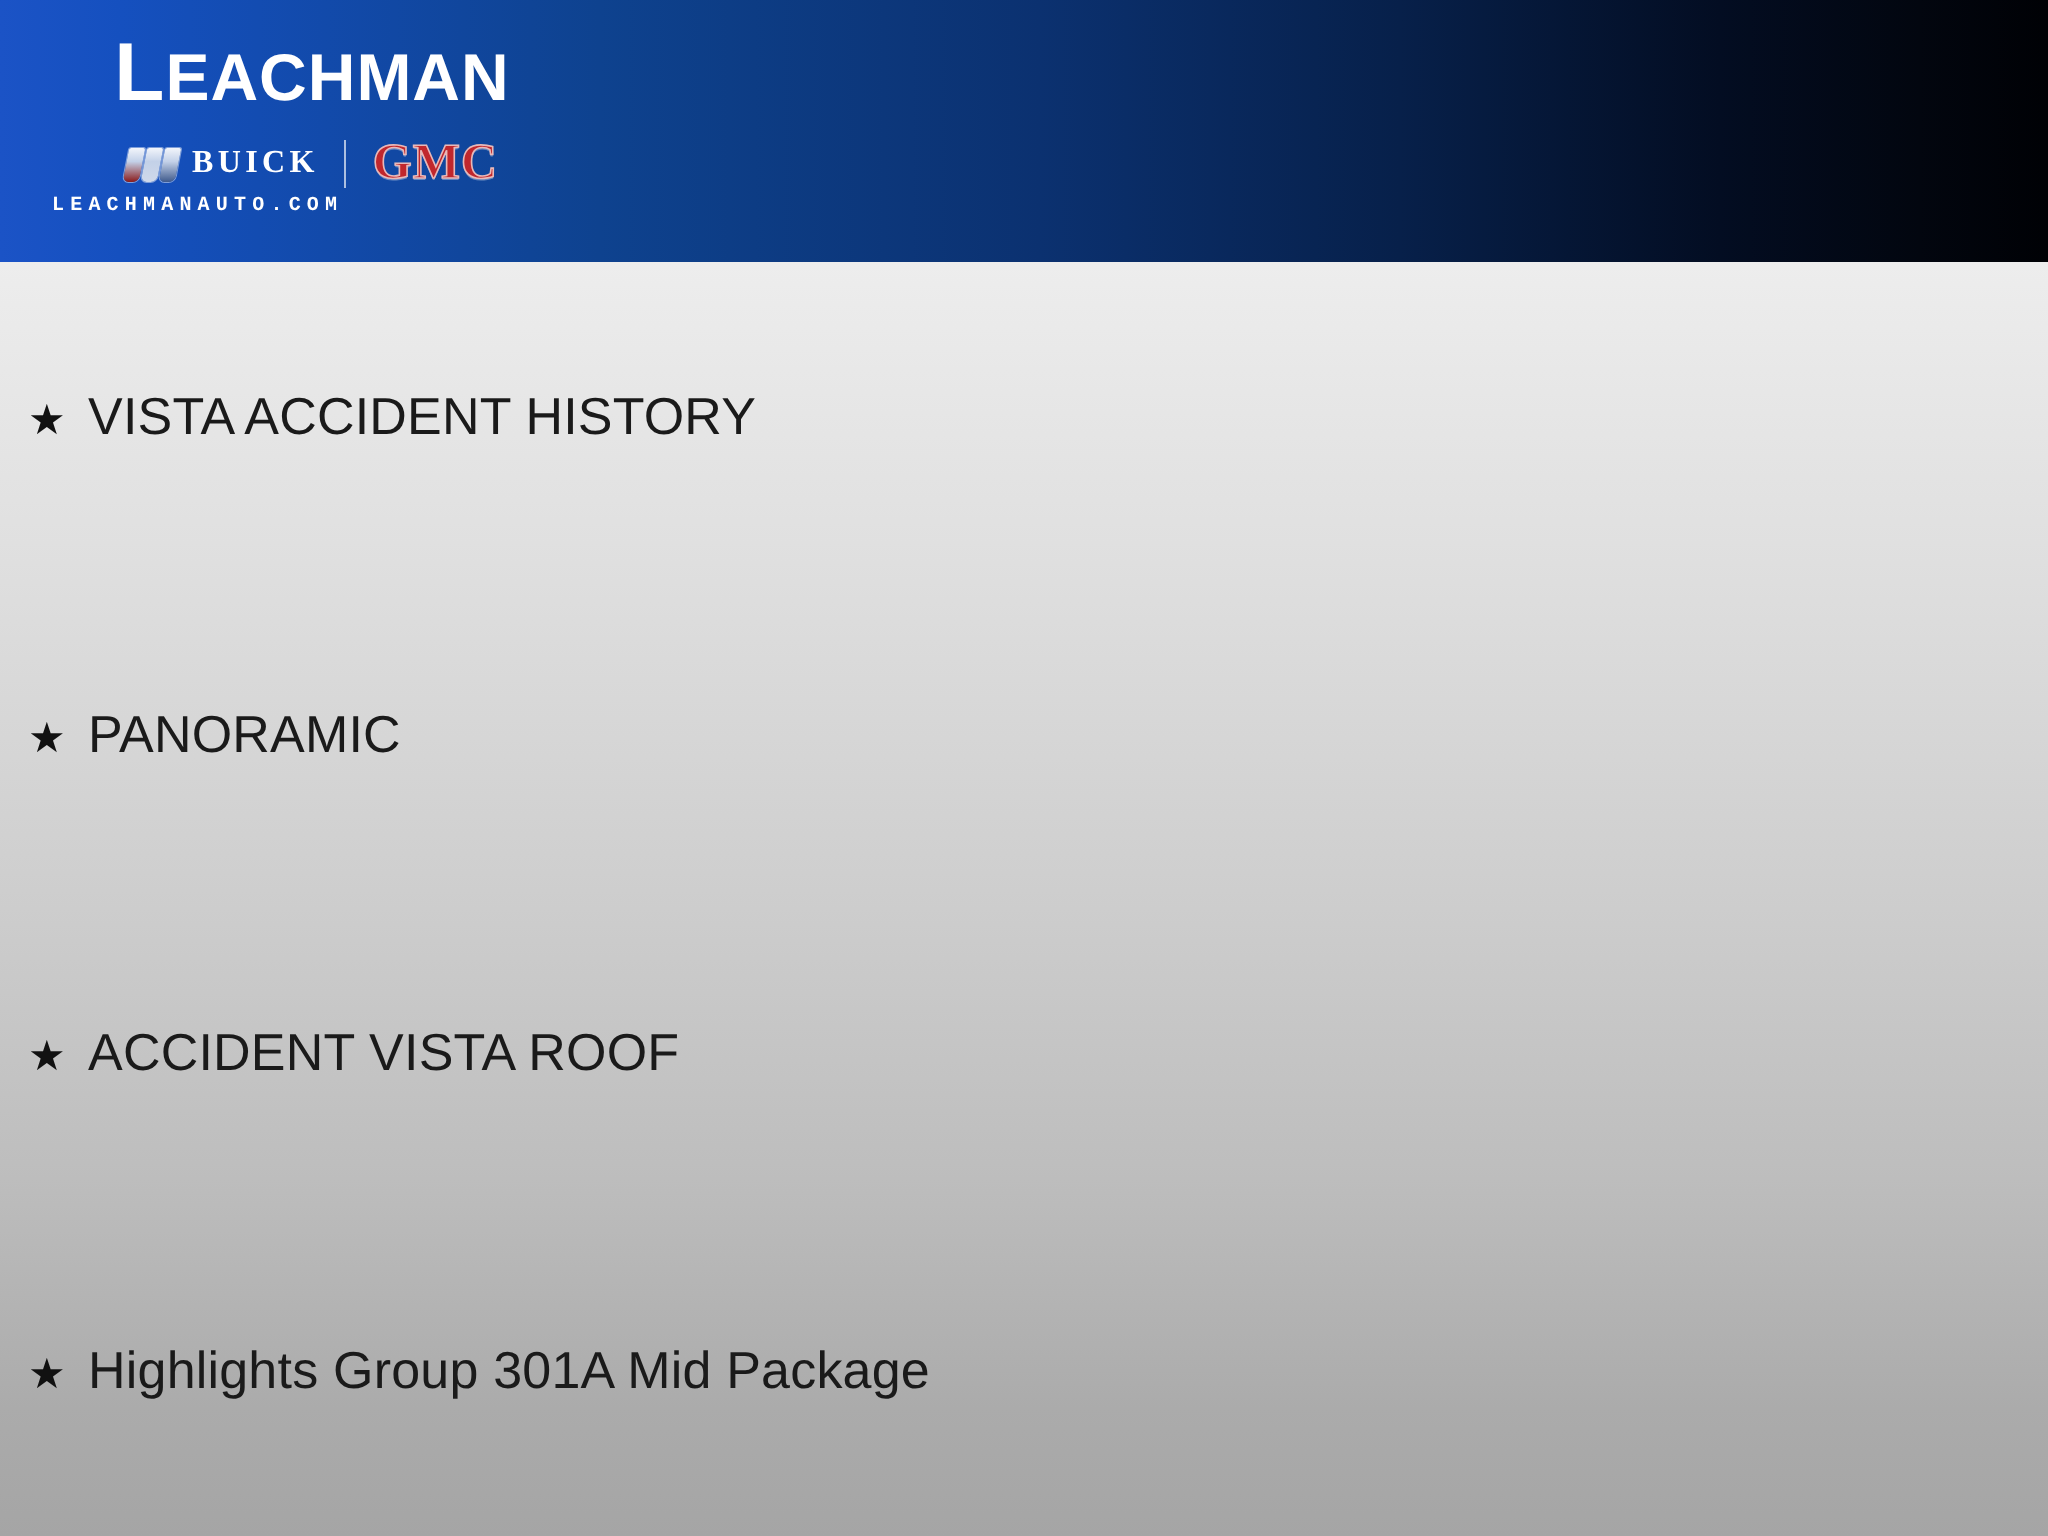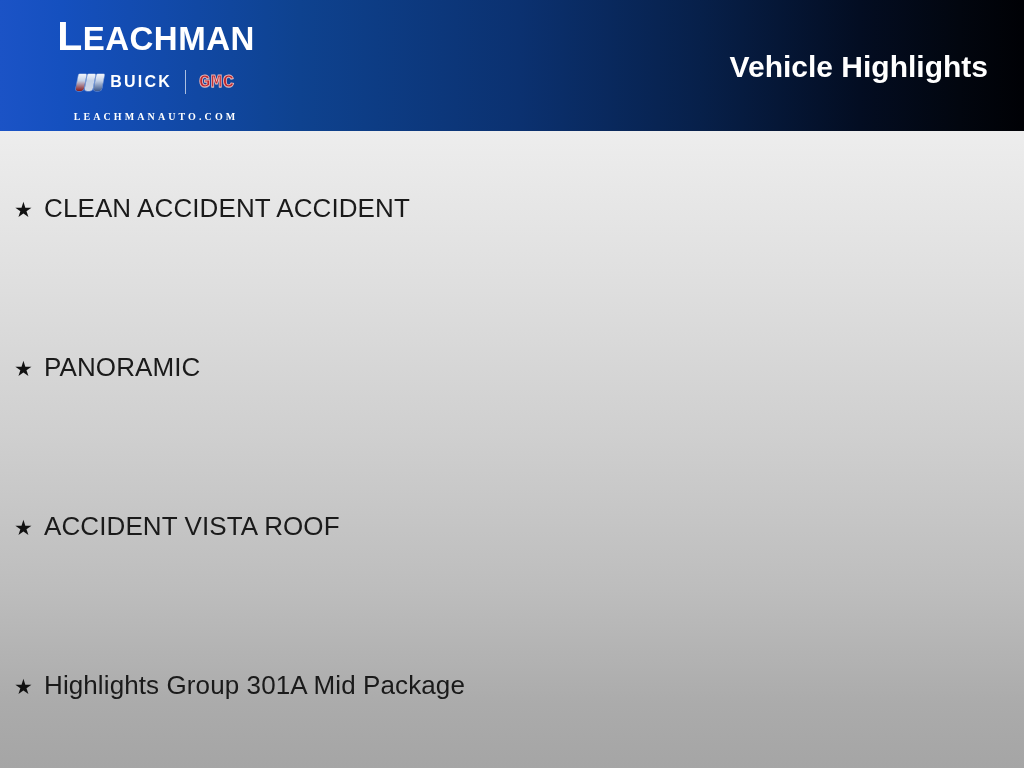--- a/index.html
+++ b/index.html
@@ -90,54 +90,53 @@
     transform: skewX(-11deg);
     border-radius: 1px 1px 3px 3px;
     box-shadow: 0 0 0 0.5px rgba(255,255,255,0.45);
   }
   .shield.s1 { background: linear-gradient(to bottom, #f2f5fb 0%, #c3d1e8 40%, #8a1b1b 100%); }
   .shield.s2 { background: linear-gradient(to bottom, #f2f5fb 0%, #c3d1e8 40%, #cfd9ea 100%); }
   .shield.s3 { background: linear-gradient(to bottom, #f2f5fb 0%, #c3d1e8 40%, #3f5a8c 100%); }
 
   .buick-text {
     color: #ffffff;
-    font-family: Liberation Sans, sans-serif;
+    font-family: Liberation Serif, serif;
     font-weight: bold;
     font-size: 16px;
     letter-spacing: 2.2px;
     line-height: 18px;
   }
 
   .brand-divider {
     width: 1px;
     height: 24px;
     background: rgba(255,255,255,0.65);
     margin: 0 13px;
   }
 
   .gmc-text {
-    font-family: Liberation Mono, monospace;
-    font-weight: bold;
-    font-size: 19px;
+    font-family: Liberation Serif, serif;
+    font-weight: bold;
+    font-size: 25px;
     letter-spacing: 0.5px;
     line-height: 26px;
     color: #c0272d;
     -webkit-text-stroke: 0.8px #e8b8b8;
     text-shadow: 0 1px 0 rgba(255,255,255,0.35);
   }
 
   .logo-url {
     display: block;
-    margin-top: 14px;
-    color: #ffffff;
-    font-family: Liberation Serif, serif;
+    margin-top: 1px;
+    color: #ffffff;
+    font-family: Liberation Mono, monospace;
     font-weight: bold;
     font-size: 10px;
     letter-spacing: 3.1px;
-    text-align: center;
     white-space: nowrap;
   }
 
   
   .header-title {
     position: absolute;
     right: 36px;
     top: 50px;
     color: #ffffff;
     font-family: "Liberation Sans", sans-serif;
@@ -213,29 +212,28 @@
             <span class="shield s3"></span>
         </span>
         <span class="buick-text">BUICK</span>
         <span class="brand-divider"></span>
         <span class="gmc-text">GMC</span>
       </div>
 
       <div class="logo-url">LEACHMANAUTO.COM</div>
     </div>
 
-    <div class="header-title">Vehicle Highlights</div>
   </div>
 
   <div class="body-area">
     <ul class="highlights">
 
       <li class="highlight-item i0">
         <span class="bullet-star">★</span>
-        <span class="highlight-label">CLEAN ACCIDENT ACCIDENT</span>
+        <span class="highlight-label">VISTA ACCIDENT HISTORY</span>
       </li>
 
       <li class="highlight-item i1">
         <span class="bullet-star">★</span>
         <span class="highlight-label">PANORAMIC</span>
       </li>
 
       <li class="highlight-item i2">
         <span class="bullet-star">★</span>
         <span class="highlight-label">ACCIDENT VISTA ROOF</span>

